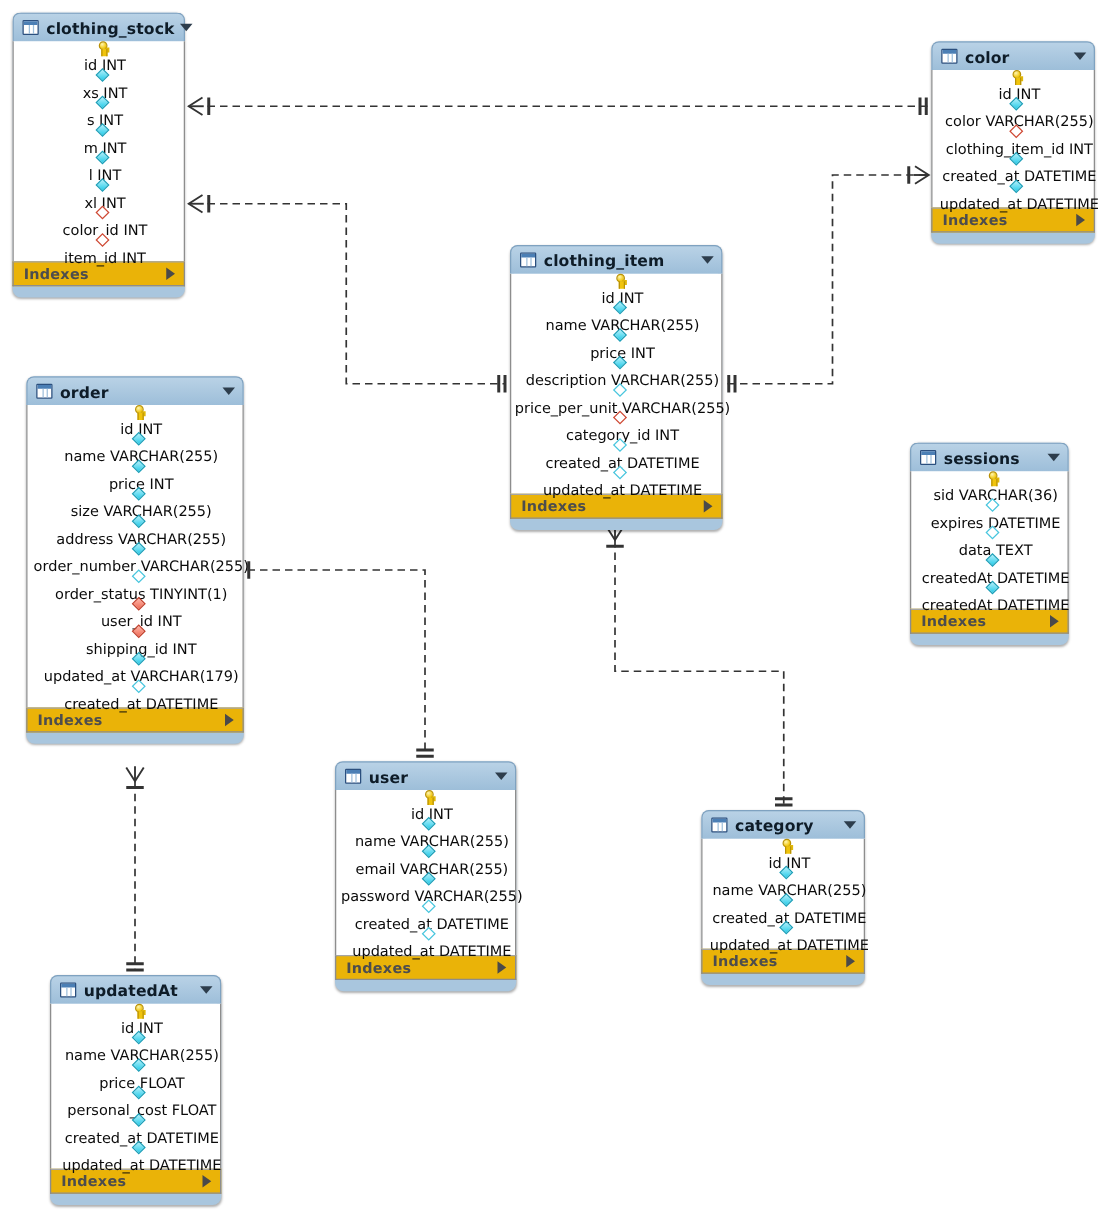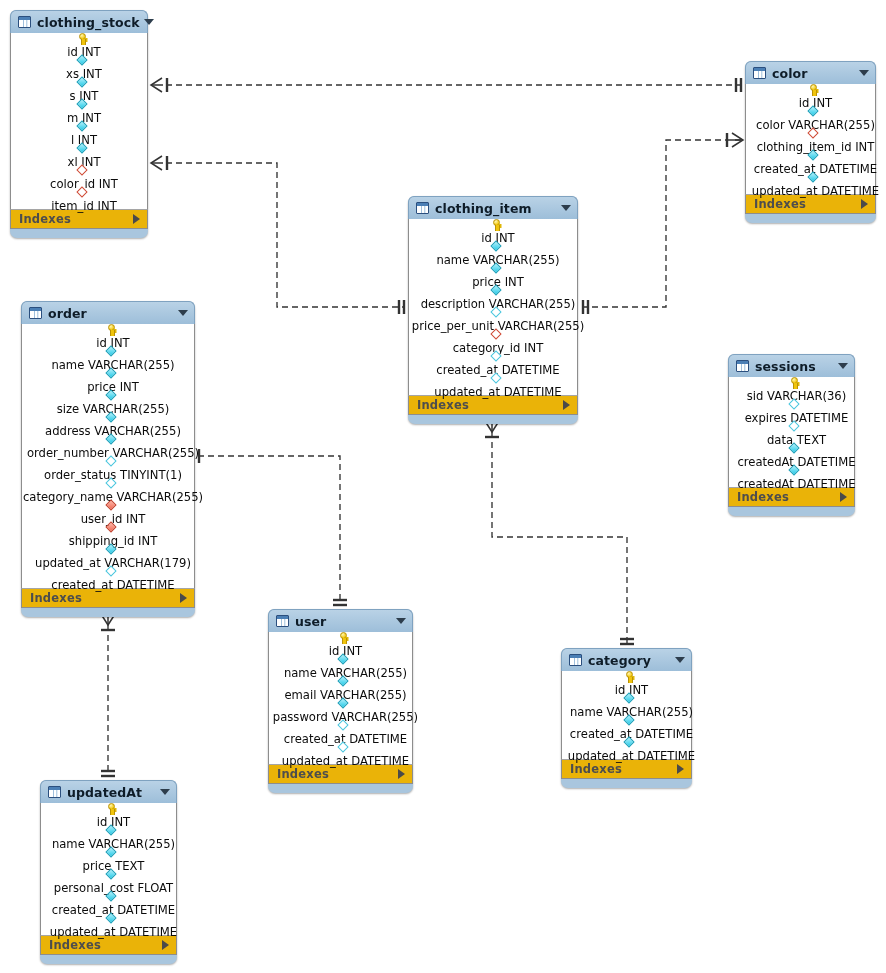--- a/index.html
+++ b/index.html
@@ -231,21 +231,21 @@
               <span class="dia"></span>
             </span>
             <span class="lbl">item_id INT</span>
           </div>
         </div>
         <div class="tbl-ft">
           <span class="ft-lbl">Indexes</span>
           <span class="ft-tri"></span>
         </div>
       </div>
-      <div class="tbl" style="left: 745px; top: 33px; width: 131px; margin-top: 28px;">
+      <div class="tbl" style="left: 745px; top: 33px; width: 131px;">
         <div class="tbl-hd">
           <span class="tbl-icon"></span>
           <span class="tbl-name">color</span>
           <span class="caret"></span>
         </div>
         <div class="cols">
           <div class="col">
             <span class="gl pk"></span>
             <span class="lbl">id INT</span>
           </div>
@@ -379,26 +379,20 @@
             </span>
             <span class="lbl">order_number VARCHAR(255)</span>
           </div>
           <div class="col">
             <span class="gl nul">
               <span class="dia"></span>
             </span>
             <span class="lbl">order_status TINYINT(1)</span>
           </div>
           <div class="col">
-            <span class="gl nul">
-              <span class="dia"></span>
-            </span>
-            <span class="lbl">category_name VARCHAR(255)</span>
-          </div>
-          <div class="col">
             <span class="gl fknn">
               <span class="dia"></span>
             </span>
             <span class="lbl">user_id INT</span>
           </div>
           <div class="col">
             <span class="gl fknn">
               <span class="dia"></span>
             </span>
             <span class="lbl">shipping_id INT</span>
@@ -558,21 +552,21 @@
           <div class="col">
             <span class="gl nn">
               <span class="dia"></span>
             </span>
             <span class="lbl">name VARCHAR(255)</span>
           </div>
           <div class="col">
             <span class="gl nn">
               <span class="dia"></span>
             </span>
-            <span class="lbl">price TEXT</span>
+            <span class="lbl">price FLOAT</span>
           </div>
           <div class="col">
             <span class="gl nn">
               <span class="dia"></span>
             </span>
             <span class="lbl">personal_cost FLOAT</span>
           </div>
           <div class="col">
             <span class="gl nn">
               <span class="dia"></span>

